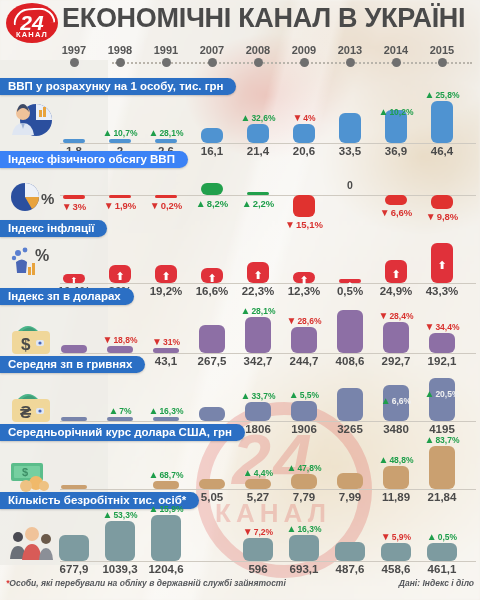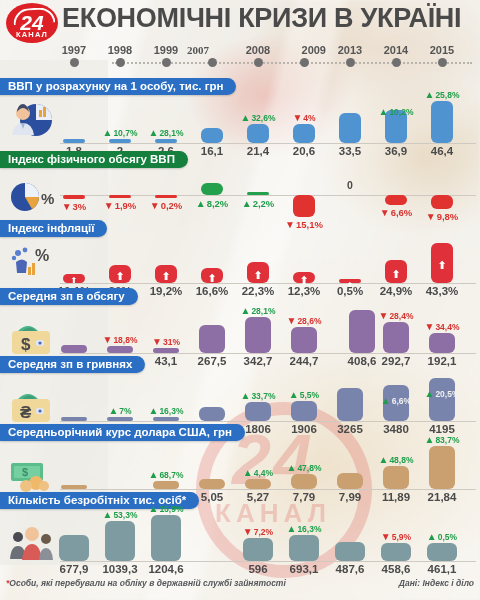--- a/index.html
+++ b/index.html
@@ -166,37 +166,37 @@
 
   <div class="left-veil"></div>
 
   <div class="header">
     <div class="logo">
       <div class="logo-ell"></div>
       <div class="logo-arc"></div>
       <div class="logo-24">24</div>
       <div class="logo-kanal">КАНАЛ</div>
     </div>
-    <div class="title">ЕКОНОМІЧНІ КРИЗИ В УКРАЇНІ</div>
+    <div class="title">ЕКОНОМІЧНІ КАНАЛ В УКРАЇНІ</div>
   </div>
 
   <div class="timeline">
     <div class="tl-line"></div>
     <div id="tl-years">
         <div class="tl-year" style="left: 52px;">1997</div>
         <div class="tl-dot" style="left: 69.5px;"></div>
         <div class="tl-year" style="left: 98px;">1998</div>
         <div class="tl-dot" style="left: 115.5px;"></div>
-        <div class="tl-year" style="left: 144px;">1999</div>
+        <div class="tl-year" style="left: 144px;">1991</div>
         <div class="tl-dot" style="left: 161.5px;"></div>
-        <div class="tl-year" style="left: 176px; font-family: Liberation Serif, serif;">2007</div>
+        <div class="tl-year" style="left: 190px;">2007</div>
         <div class="tl-dot" style="left: 207.5px;"></div>
         <div class="tl-year" style="left: 236px;">2008</div>
         <div class="tl-dot" style="left: 253.5px;"></div>
-        <div class="tl-year" style="left: 282px; text-align: right;">2009</div>
+        <div class="tl-year" style="left: 282px;">2009</div>
         <div class="tl-dot" style="left: 299.5px;"></div>
         <div class="tl-year" style="left: 328px;">2013</div>
         <div class="tl-dot" style="left: 345.5px;"></div>
         <div class="tl-year" style="left: 374px;">2014</div>
         <div class="tl-dot" style="left: 391.5px;"></div>
         <div class="tl-year" style="left: 420px;">2015</div>
         <div class="tl-dot" style="left: 437.5px;"></div>
       </div>
   </div>
 
@@ -253,21 +253,21 @@
             <div class="chg up" style="top: 12px;"><span class="arrow" style="color:#1e9e4a">▲</span>10,2%</div>
           </div>
           <div class="col" style="left: 420px; top: 0px; height: 70px;">
             <div class="bar" style="width: 22px; height: 42px; background: rgb(79, 147, 209); top: 6px;"></div>
             <div class="val" style="top: 50px;">46,4</div>
             <div class="chg up" style="top: -5px;"><span class="arrow" style="color:#1e9e4a">▲</span>25,8%</div>
           </div>
         </div>
       </div>
       <div class="section" style="top: 151px; height: 84px;">
-        <div class="sec-title" style="background: #15803d;">Індекс фізичного обсягу ВВП</div>
+        <div class="sec-title" style="background: #3b82f6;">Індекс фізичного обсягу ВВП</div>
         <div class="sec-body" style="height: 67px;">
           <div class="icon-box" style="top: 10px;"><svg width="48" height="42" viewBox="0 0 48 42">
               <circle cx="17" cy="19" r="14" fill="#2b4f9e"></circle>
               <path d="M17 5 A14 14 0 0 1 31 19 L17 19 Z" fill="#edf1f8"></path>
               <path d="M17 19 L31 19 A14 14 0 0 1 24 31 Z" fill="#e8a33d"></path>
               <text x="33" y="26" font-size="15" font-weight="700" fill="#4a4a4a" font-family="Liberation Sans, sans-serif">%</text>
             </svg></div>
           <div class="baseline" style="top: 27px;"></div>
           <div class="col" style="left: 52px; top: 0px; height: 67px;">
             <div class="bar" style="width: 22px; height: 4px; background: rgb(224, 50, 47); top: 27px;"></div>
@@ -360,21 +360,21 @@
             <div class="val" style="top: 48px;">24,9%</div>
           </div>
           <div class="col" style="left: 420px; top: 0px; height: 66px;">
             <div class="bar" style="width: 22px; height: 40px; background: rgb(224, 49, 58); top: 6px;"></div>
             <div class="bar-arrow" style="top: 23px; font-size: 11px;">⬆</div>
             <div class="val" style="top: 48px;">43,3%</div>
           </div>
         </div>
       </div>
       <div class="section" style="top: 288px; height: 83px;">
-        <div class="sec-title" style="background: rgb(43, 111, 196);">Середня зп в обсягу</div>
+        <div class="sec-title" style="background: rgb(43, 111, 196);">Індекс зп в доларах</div>
         <div class="sec-body" style="height: 66px;">
           <div class="icon-box" style="top: 12px;"><svg width="48" height="42" viewBox="0 0 48 42">
               <rect x="4" y="14" width="38" height="23" rx="4" fill="#f0d79a"></rect>
               <path d="M10 14 q10 -10 20 0 Z" fill="#4bb58a"></path>
               <path d="M14 14 q8 -7 14 0 Z" fill="#3f9e78"></path>
               <text x="13" y="33" font-size="17" font-weight="700" fill="#4a4a4a" font-family="Liberation Sans, sans-serif">$</text>
               <rect x="28" y="23" width="8" height="6" rx="2" fill="#dfe7f5"></rect>
               <circle cx="32" cy="26" r="1.6" fill="#4a66b5"></circle>
             </svg></div>
           <div class="baseline" style="top: 48px;"></div>
@@ -399,21 +399,21 @@
           <div class="col" style="left: 236px; top: 0px; height: 66px;">
             <div class="bar" style="width: 26px; height: 36px; background: rgb(141, 111, 165); top: 12px;"></div>
             <div class="val" style="top: 50px;">342,7</div>
             <div class="chg up" style="top: 1px;"><span class="arrow" style="color:#1e9e4a">▲</span>28,1%</div>
           </div>
           <div class="col" style="left: 282px; top: 0px; height: 66px;">
             <div class="bar" style="width: 26px; height: 26px; background: rgb(141, 111, 165); top: 22px;"></div>
             <div class="val" style="top: 50px;">244,7</div>
             <div class="chg down" style="top: 11px;"><span class="arrow" style="color:#d8322f">▼</span>28,6%</div>
           </div>
-          <div class="col" style="left: 340px; top: 0px; height: 66px;">
+          <div class="col" style="left: 328px; top: 0px; height: 66px;">
             <div class="bar" style="width: 26px; height: 43px; background: rgb(141, 111, 165); top: 5px;"></div>
             <div class="val" style="top: 50px;">408,6</div>
           </div>
           <div class="col" style="left: 374px; top: 0px; height: 66px;">
             <div class="bar" style="width: 26px; height: 31px; background: rgb(141, 111, 165); top: 17px;"></div>
             <div class="val" style="top: 50px;">292,7</div>
             <div class="chg down" style="top: 6px;"><span class="arrow" style="color:#d8322f">▼</span>28,4%</div>
           </div>
           <div class="col" style="left: 420px; top: 0px; height: 66px;">
             <div class="bar" style="width: 26px; height: 20px; background: rgb(141, 111, 165); top: 28px;"></div>

